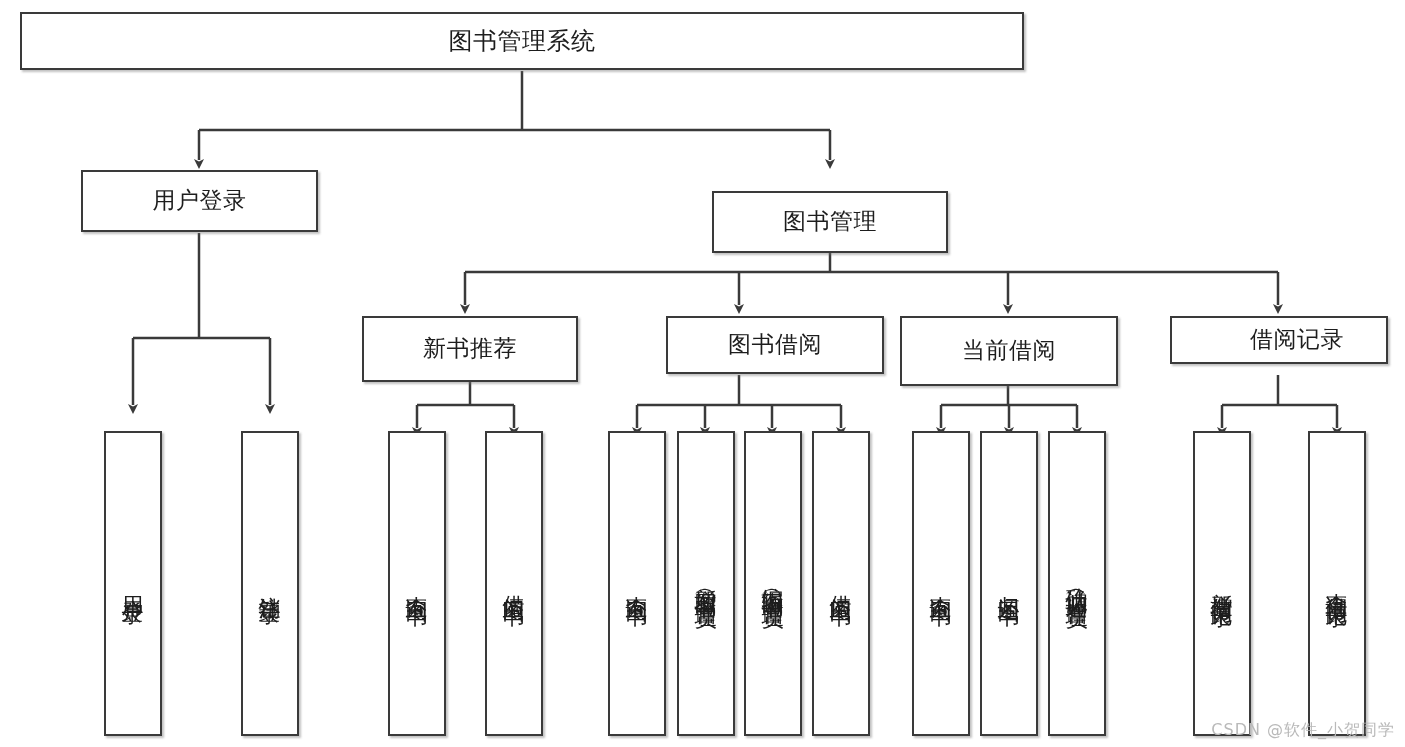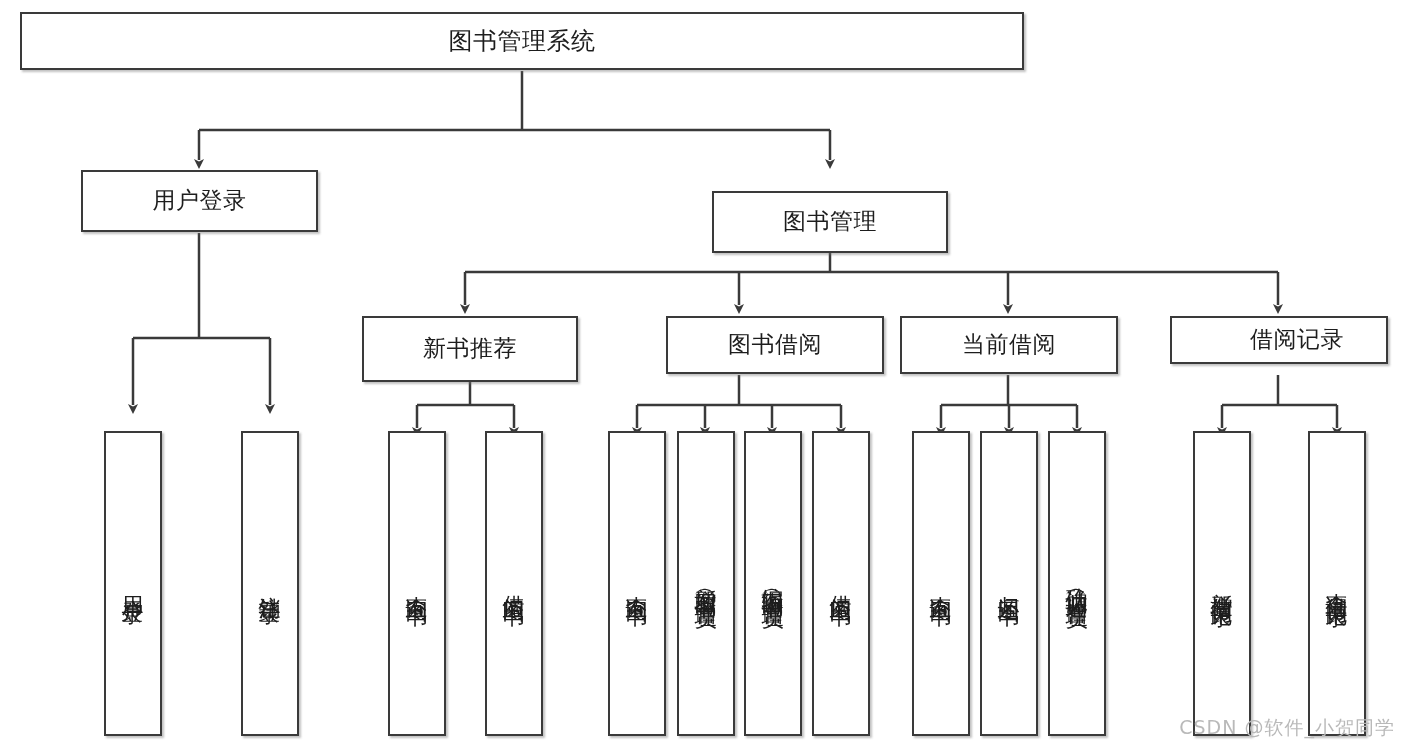--- a/index.html
+++ b/index.html
@@ -55,21 +55,21 @@
     letter-spacing: 3px;
     line-height: 1.05;
     white-space: normal;
     max-height: 100%;
   }
   .node.root .label { font-size: 24px; }
   .watermark {
     position: absolute;
     right: 10px;
     bottom: 6px;
-    font-size: 19px;
+    font-size: 16px;
     color: #b9b9b9;
     letter-spacing: 1px;
     user-select: none;
     white-space: nowrap;
   }
 </style>
 </head>
 <body>
 
 <div id="canvas">
@@ -134,21 +134,21 @@
   <div class="node" style="left:712px; top:170px; width:236px; height:62px;margin-top:21px;">
     <span class="label">图书管理</span>
   </div>
 
   <div class="node" style="left:362px; top:316px; width:216px; height:66px;">
     <span class="label">新书推荐</span>
   </div>
   <div class="node" style="left:630px; top:316px; width:218px; height:58px;margin-left:36px;">
     <span class="label">图书借阅</span>
   </div>
-  <div class="node" style="left:900px; top:316px; width:218px; height:58px;">
+  <div class="node" style="left:900px; top:316px; width:218px; height:70px;">
     <span class="label">当前借阅</span>
   </div>
   <div class="node" style="left:1170px; top:316px; width:218px; height:48px;padding-left:36px;">
     <span class="label">借阅记录</span>
   </div>
 
   <div class="node vertical" style="left:104px; top:431px; width:58px; height:305px;">
     <span class="label">用户登录</span>
   </div>
   <div class="node vertical" style="left:241px; top:431px; width:58px; height:305px;">

